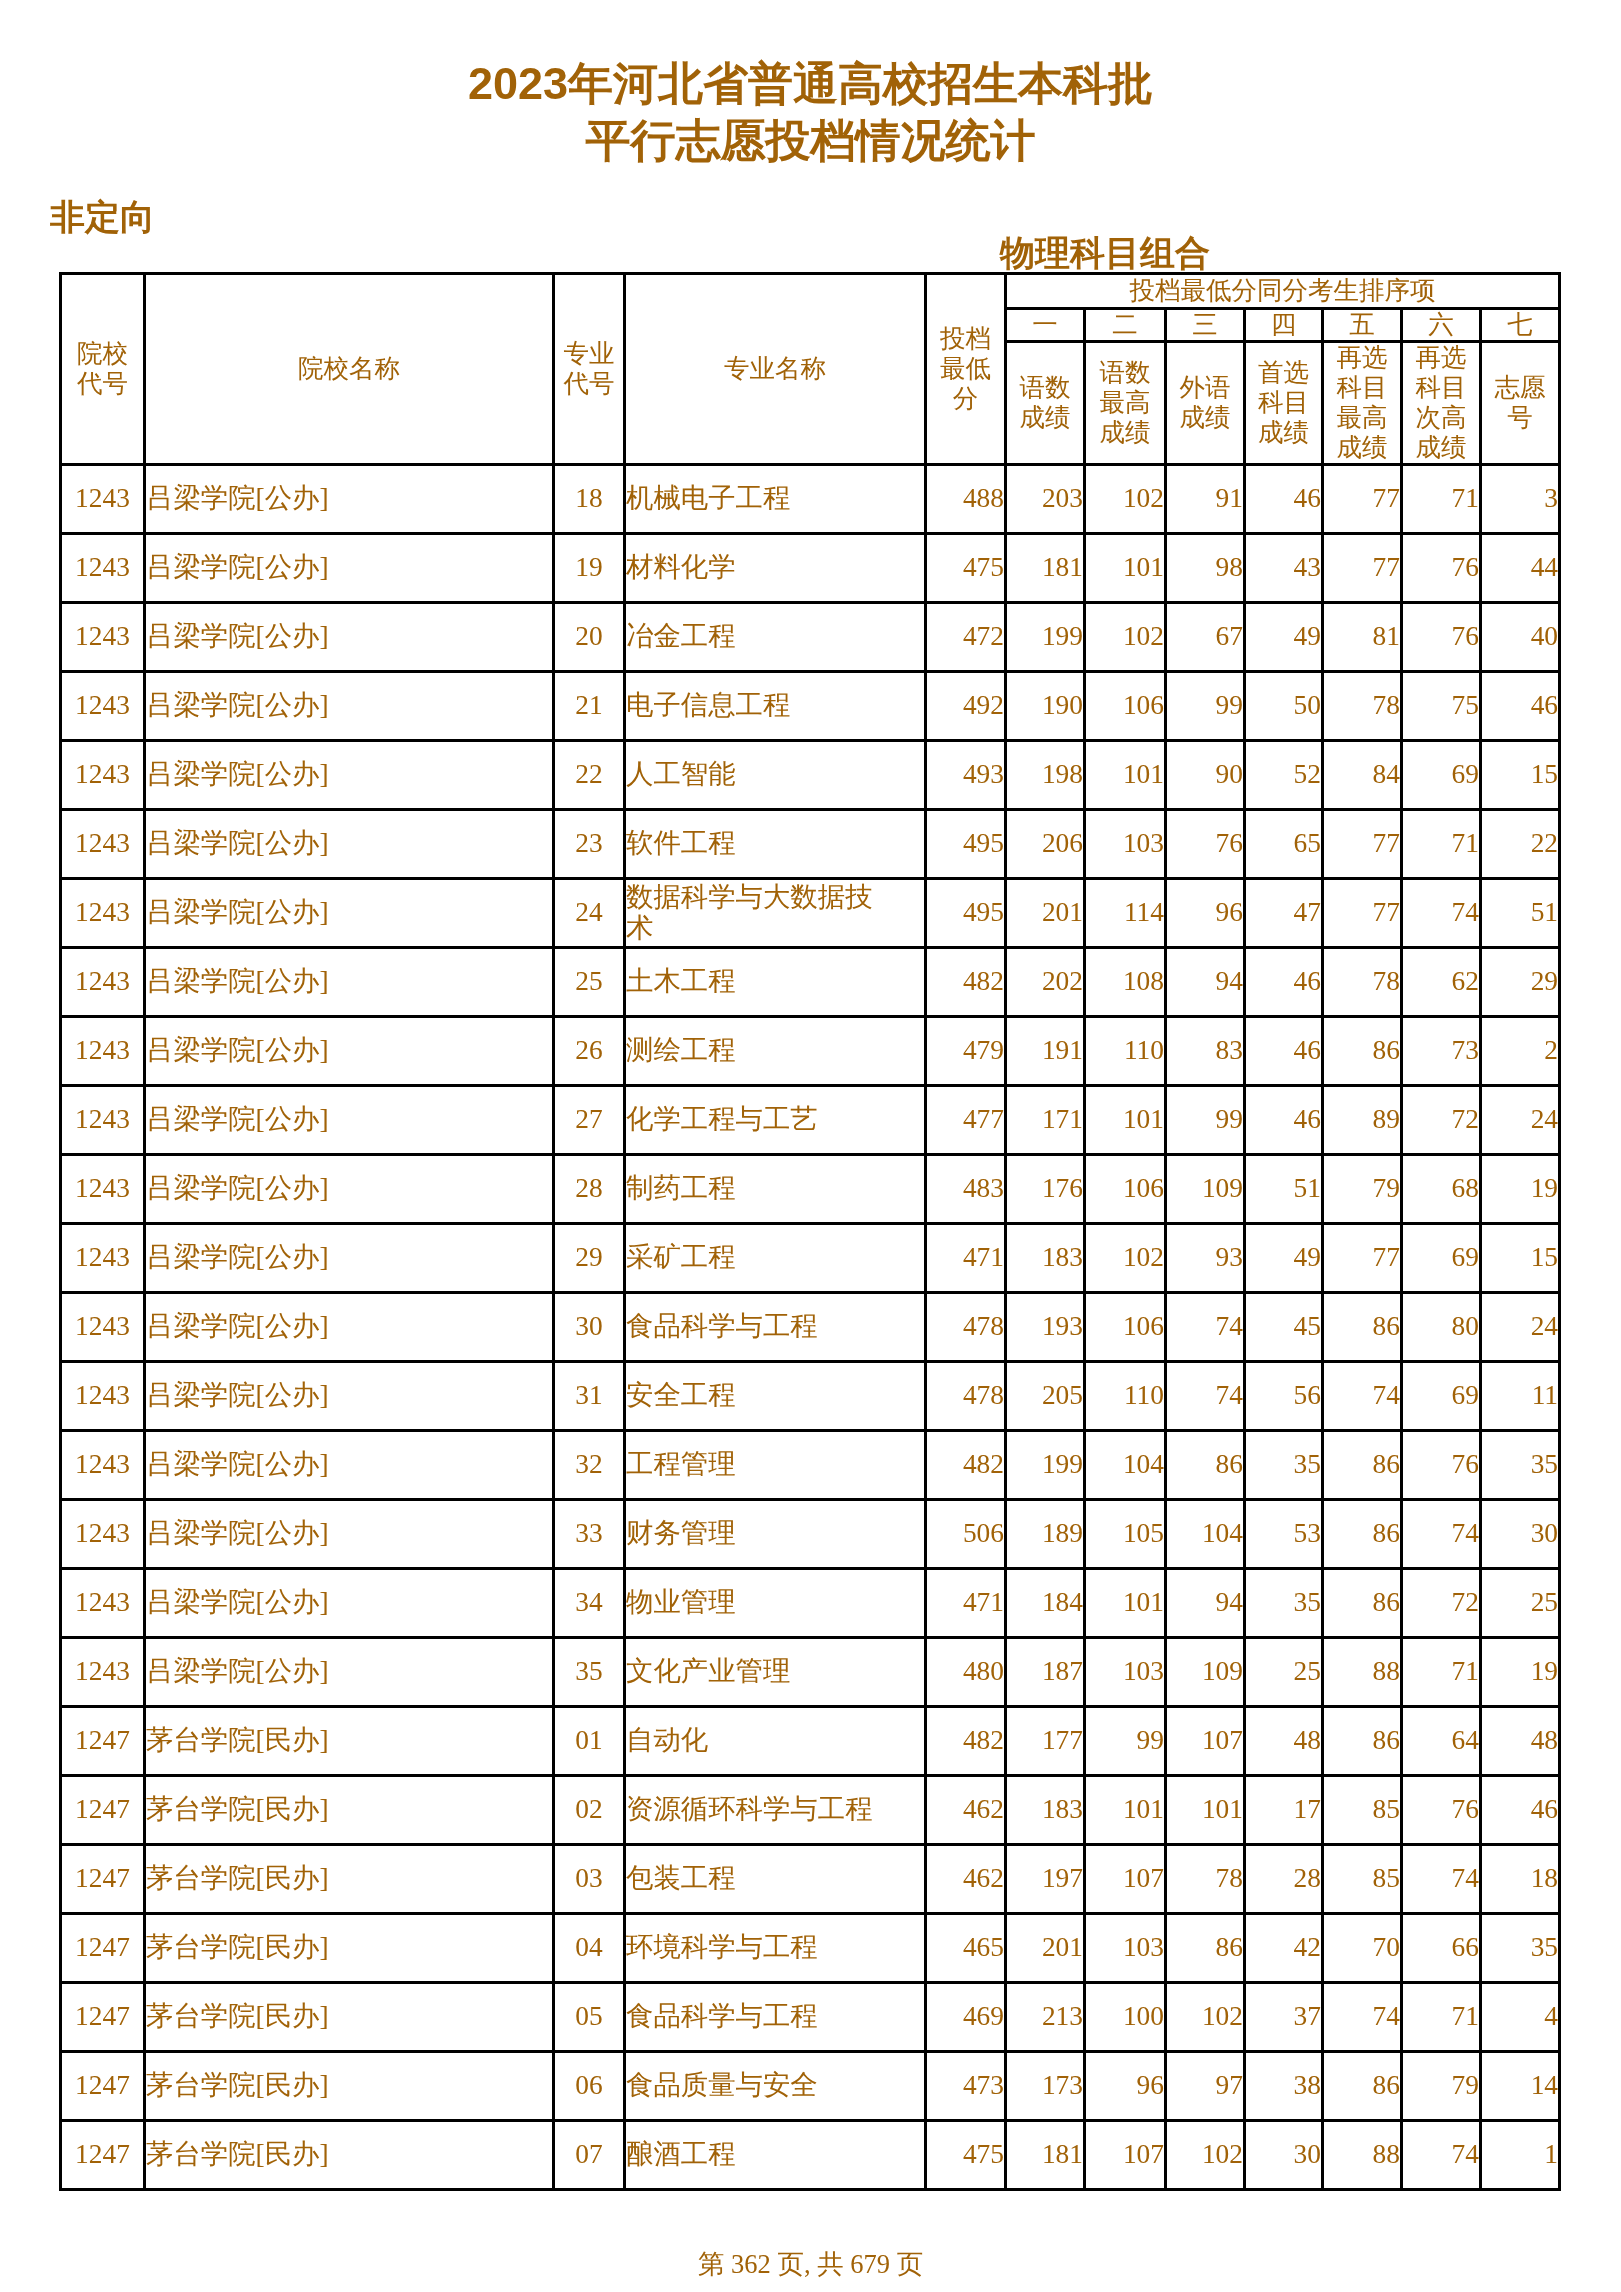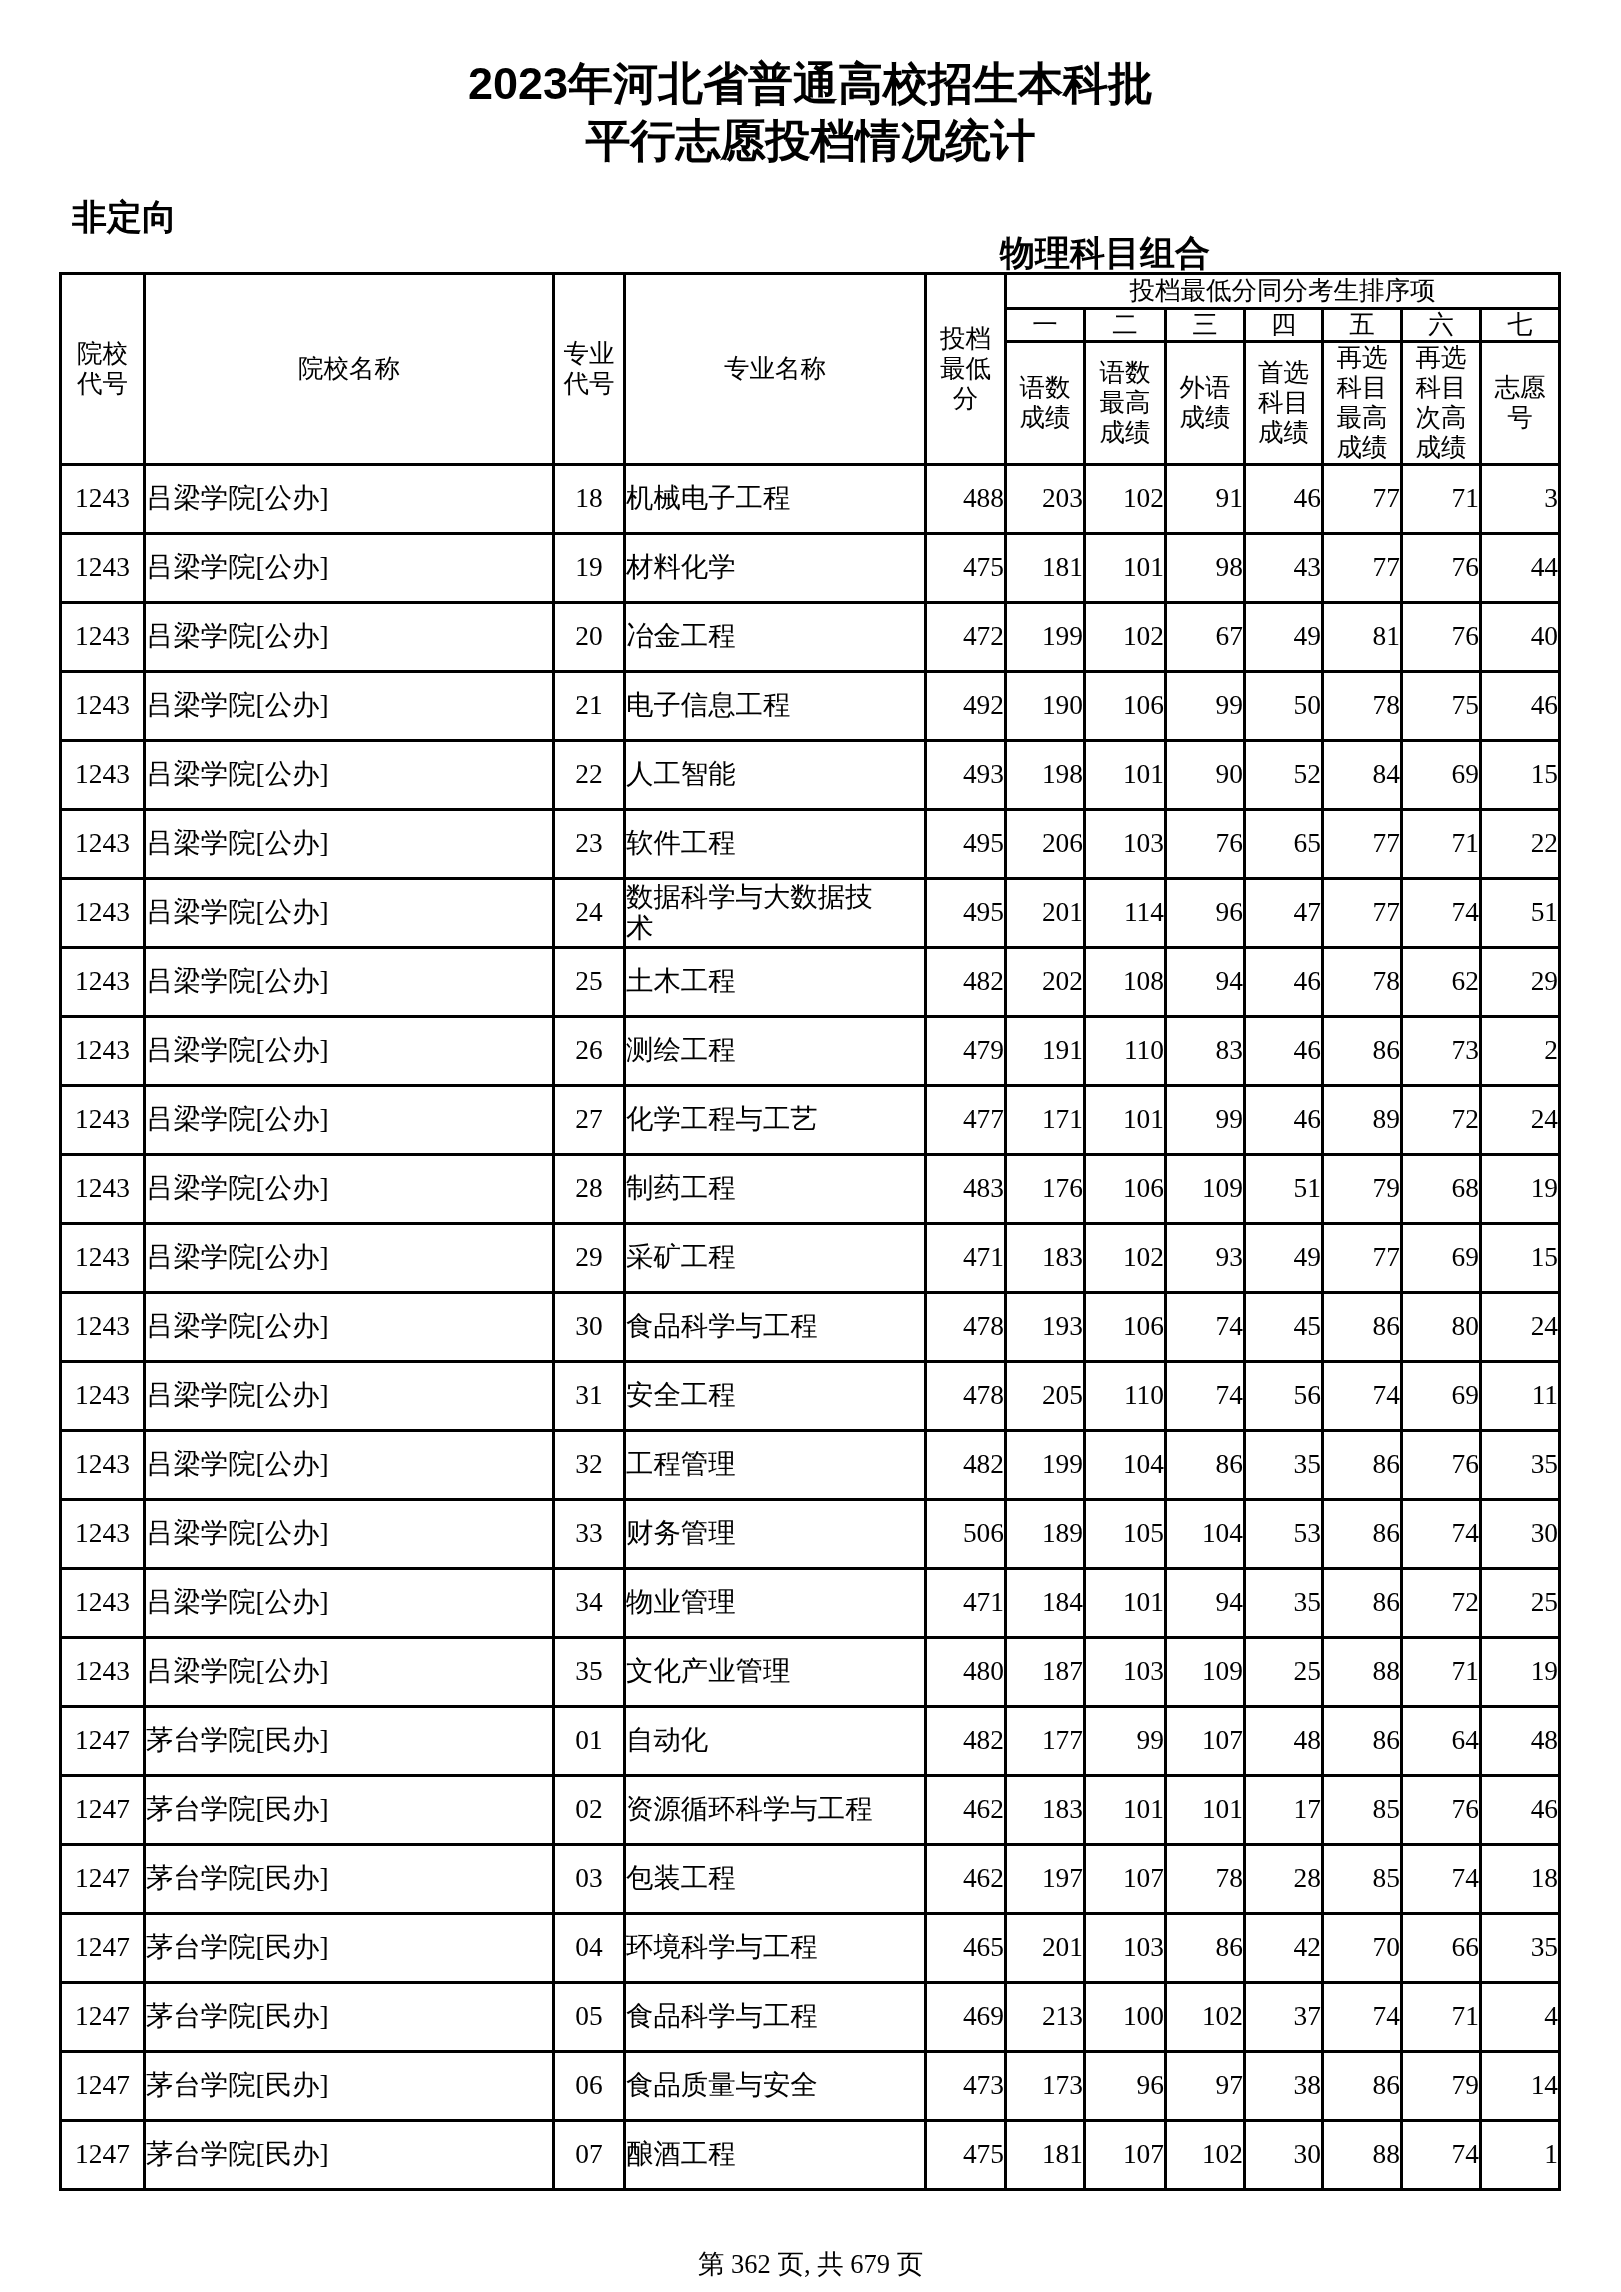--- a/index.html
+++ b/index.html
@@ -1,32 +1,32 @@
 <!DOCTYPE html>
 <html><head>
 <meta charset="utf-8">
 <style>
   html,body { margin:0; padding:0; background:#fff; }
   .page {
     position:relative; width:1621px; height:2293px; background:#ffffff;
-    font-family:"Liberation Serif", serif; color:#000000; overflow:hidden;
+    font-family:"Liberation Serif", serif; color:#a16207; overflow:hidden;
   }
   .title-line {
     position:absolute; left:0; width:100%; text-align:center;
     font-family:"Liberation Sans", sans-serif; font-weight:700; font-size:45px;
     line-height:1.1; white-space:nowrap;
   }
   #title-1 { top:59px; }
   #title-2 { top:116px; }
   .section-label {
     position:absolute; top:194px;
     font-family:"Liberation Sans", sans-serif; font-weight:700; font-size:35px;
     white-space:nowrap;
   }
-  #label-left  { left:72px; }
+  #label-left  { left:50px; }
   #label-right { left:1000px;margin-top:36px; }
 
   table.grid {
     position:absolute; left:59px; top:272px; width:1502px;
     border-collapse:collapse; table-layout:fixed;
   }
   table.grid th, table.grid td {
     border:3.9px solid #000; padding:0; overflow:hidden;
   }
   table.grid th {

